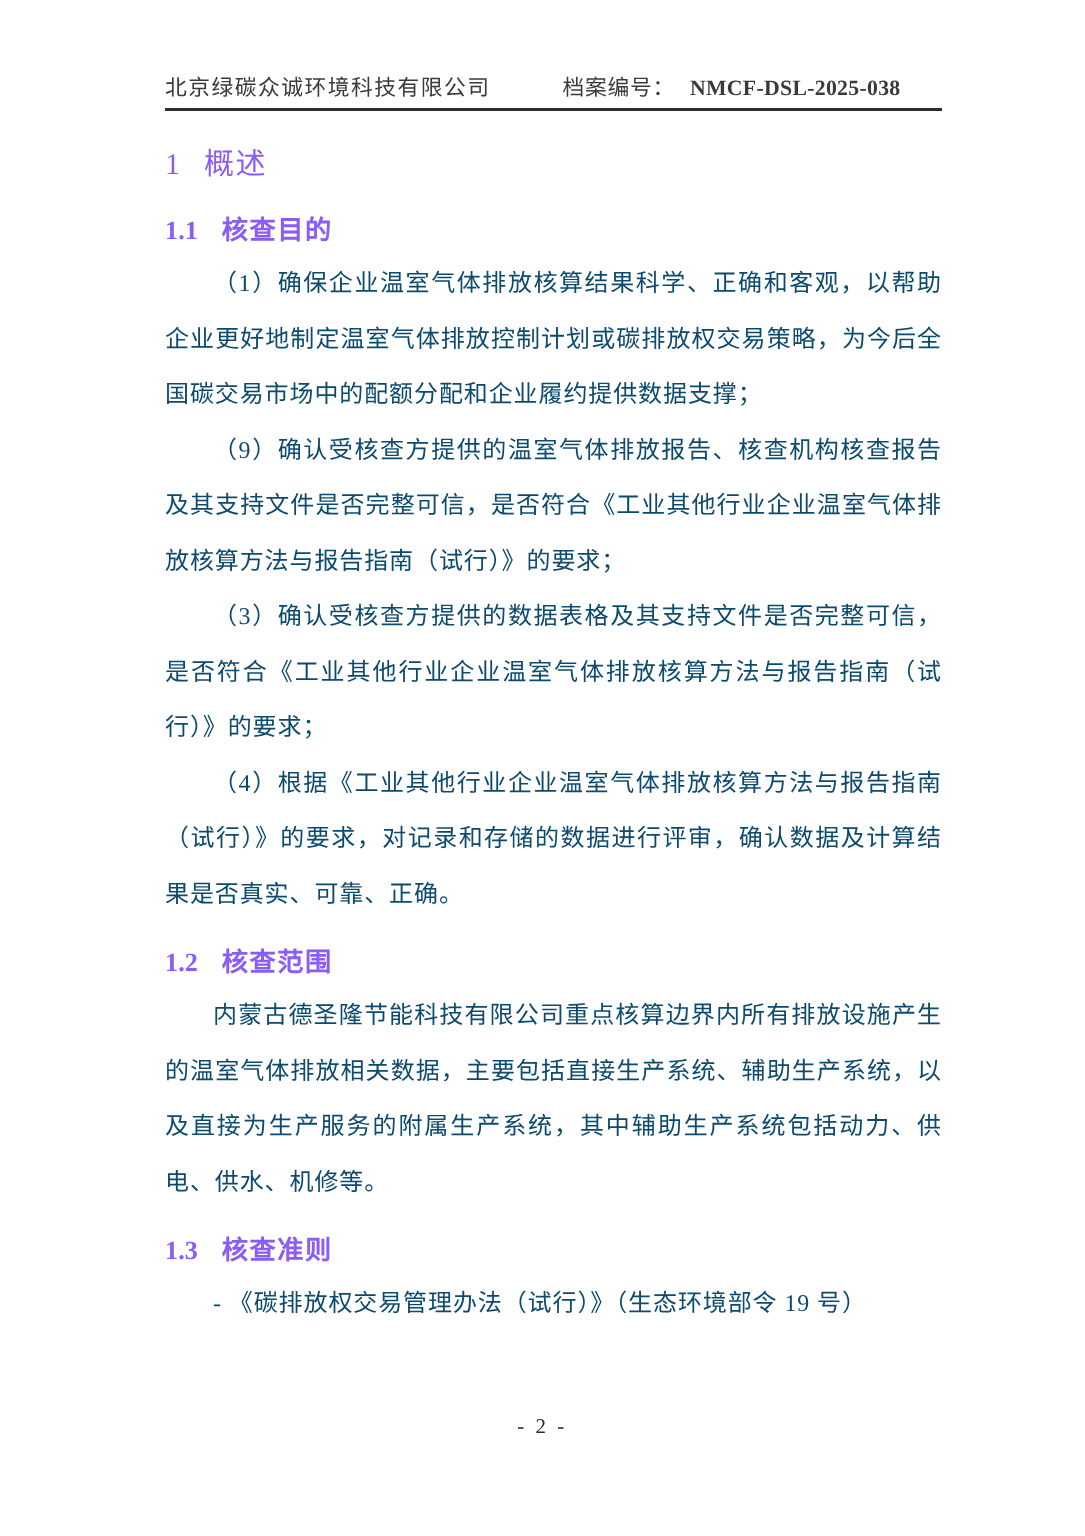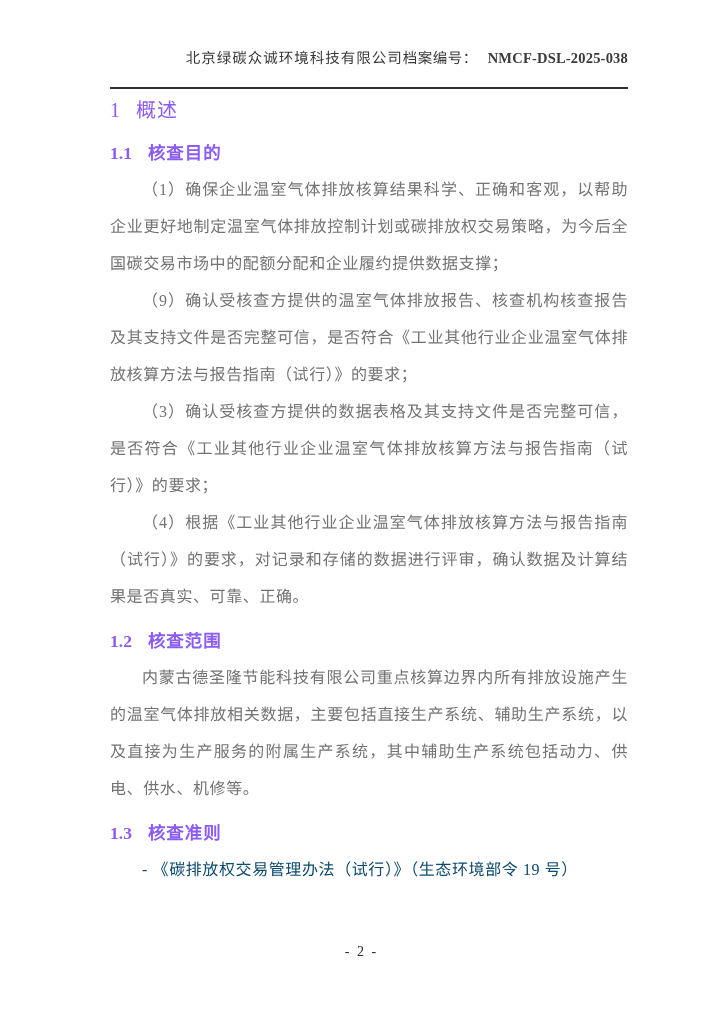--- a/index.html
+++ b/index.html
@@ -20,31 +20,32 @@
     width: 723px;
     height: 1024px;
     background: #ffffff;
   }
   .doc-header {
     position: absolute;
     left: 110px;
     right: 95px;
     top: 46px;
     display: flex;
-    justify-content: flex-end;
+    justify-content: flex-start;
     align-items: flex-end;
     font-size: 14.5px;
     color: #3a3a3a;
     border-bottom: 2px solid #2f2f2f;
-    padding-bottom: 20px;
+    padding-bottom: 4px;
     letter-spacing: 1px;
   }
   .doc-header .file-no {
     white-space: nowrap;
     letter-spacing: 0.5px;
+    margin-left: 48px;
   }
   .doc-header .file-no .num {
     margin-left: 10px;
     letter-spacing: 0.2px;
     font-weight: 600;
   }
   .content {
     position: absolute;
     left: 110px;
     width: 518px;
@@ -70,21 +71,21 @@
     margin-right: 16px;
     letter-spacing: 0;
   }
   p.body-para {
     font-size: 16px;
     line-height: 37px;
     margin: 0;
     text-indent: 2em;
     text-align: justify;
     letter-spacing: 0.6px;
-    color: #737373;
+    color: #0c4a6e;
   }
   p.list-para {
     font-size: 16px;
     line-height: 37px;
     margin: 0;
     text-indent: 2em;
     text-align: justify;
     letter-spacing: 0.6px;
     color: #0c4a6e;
   }

